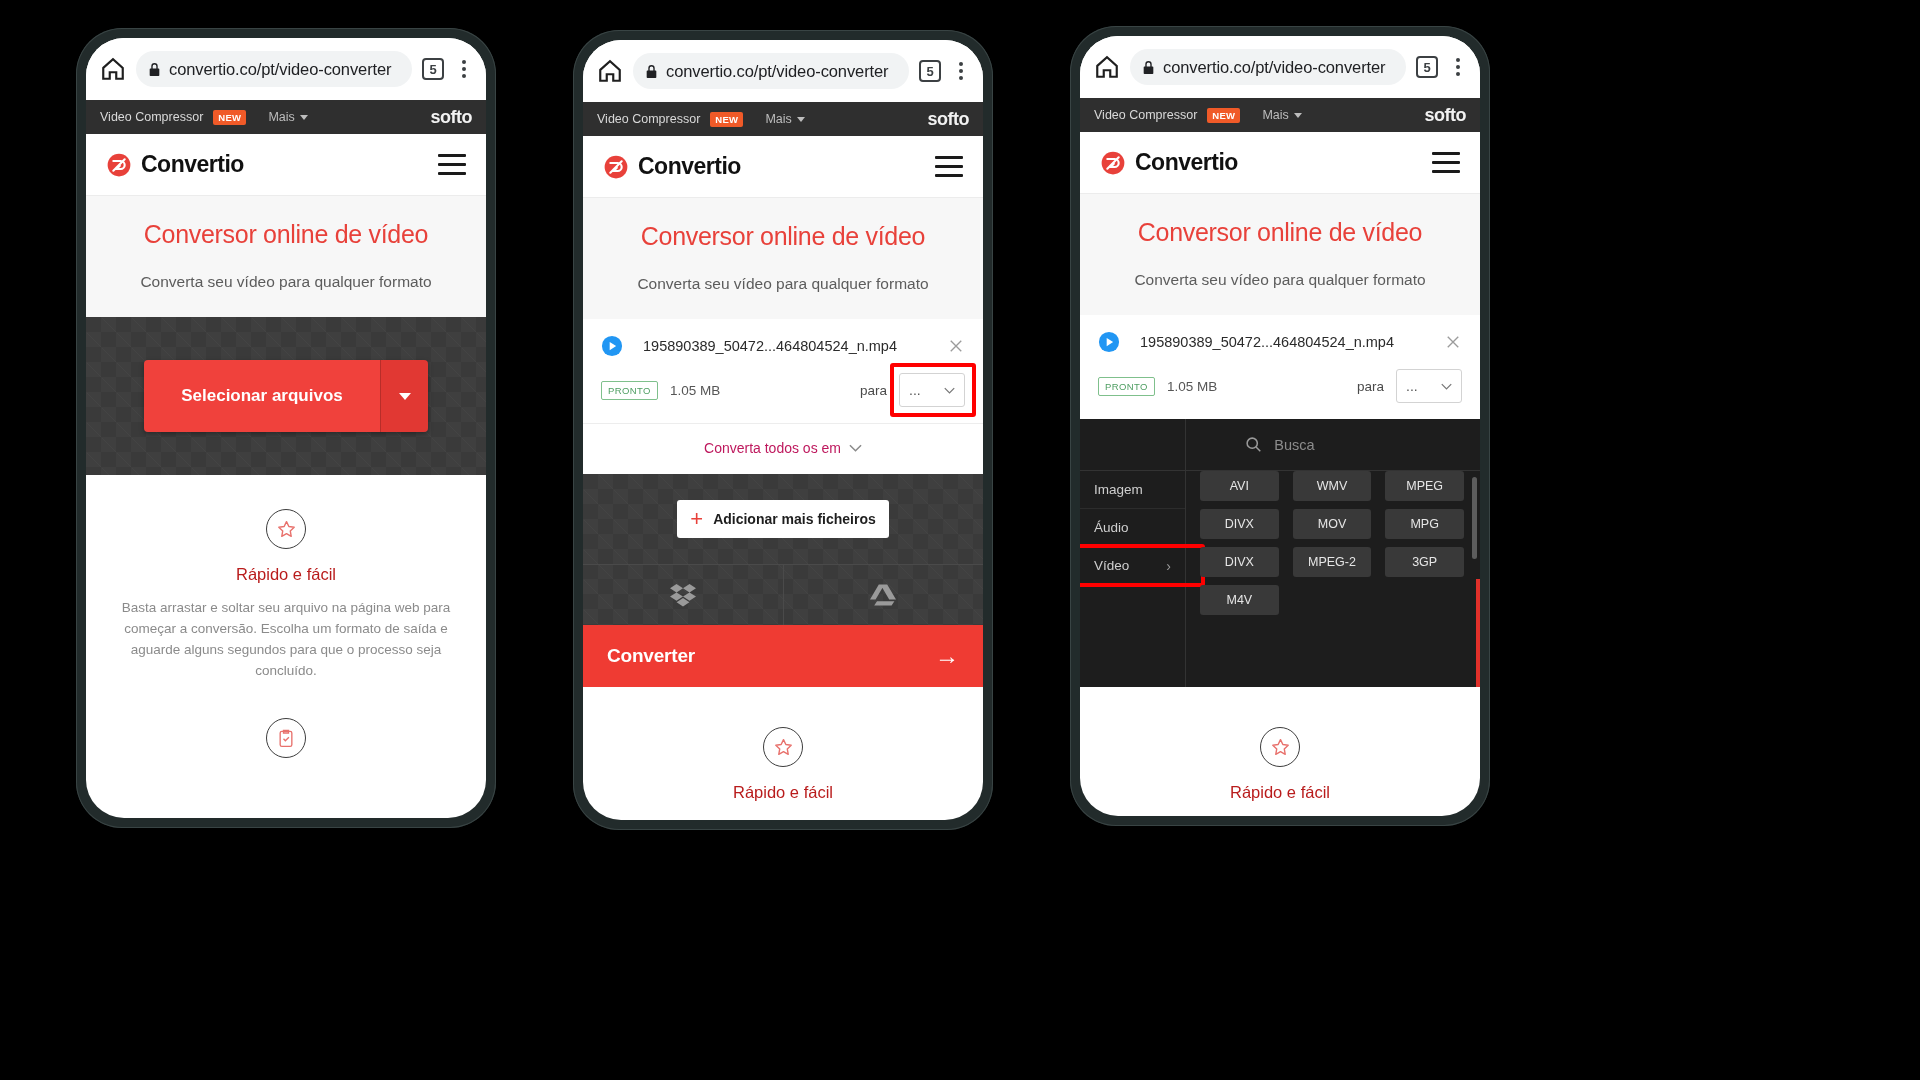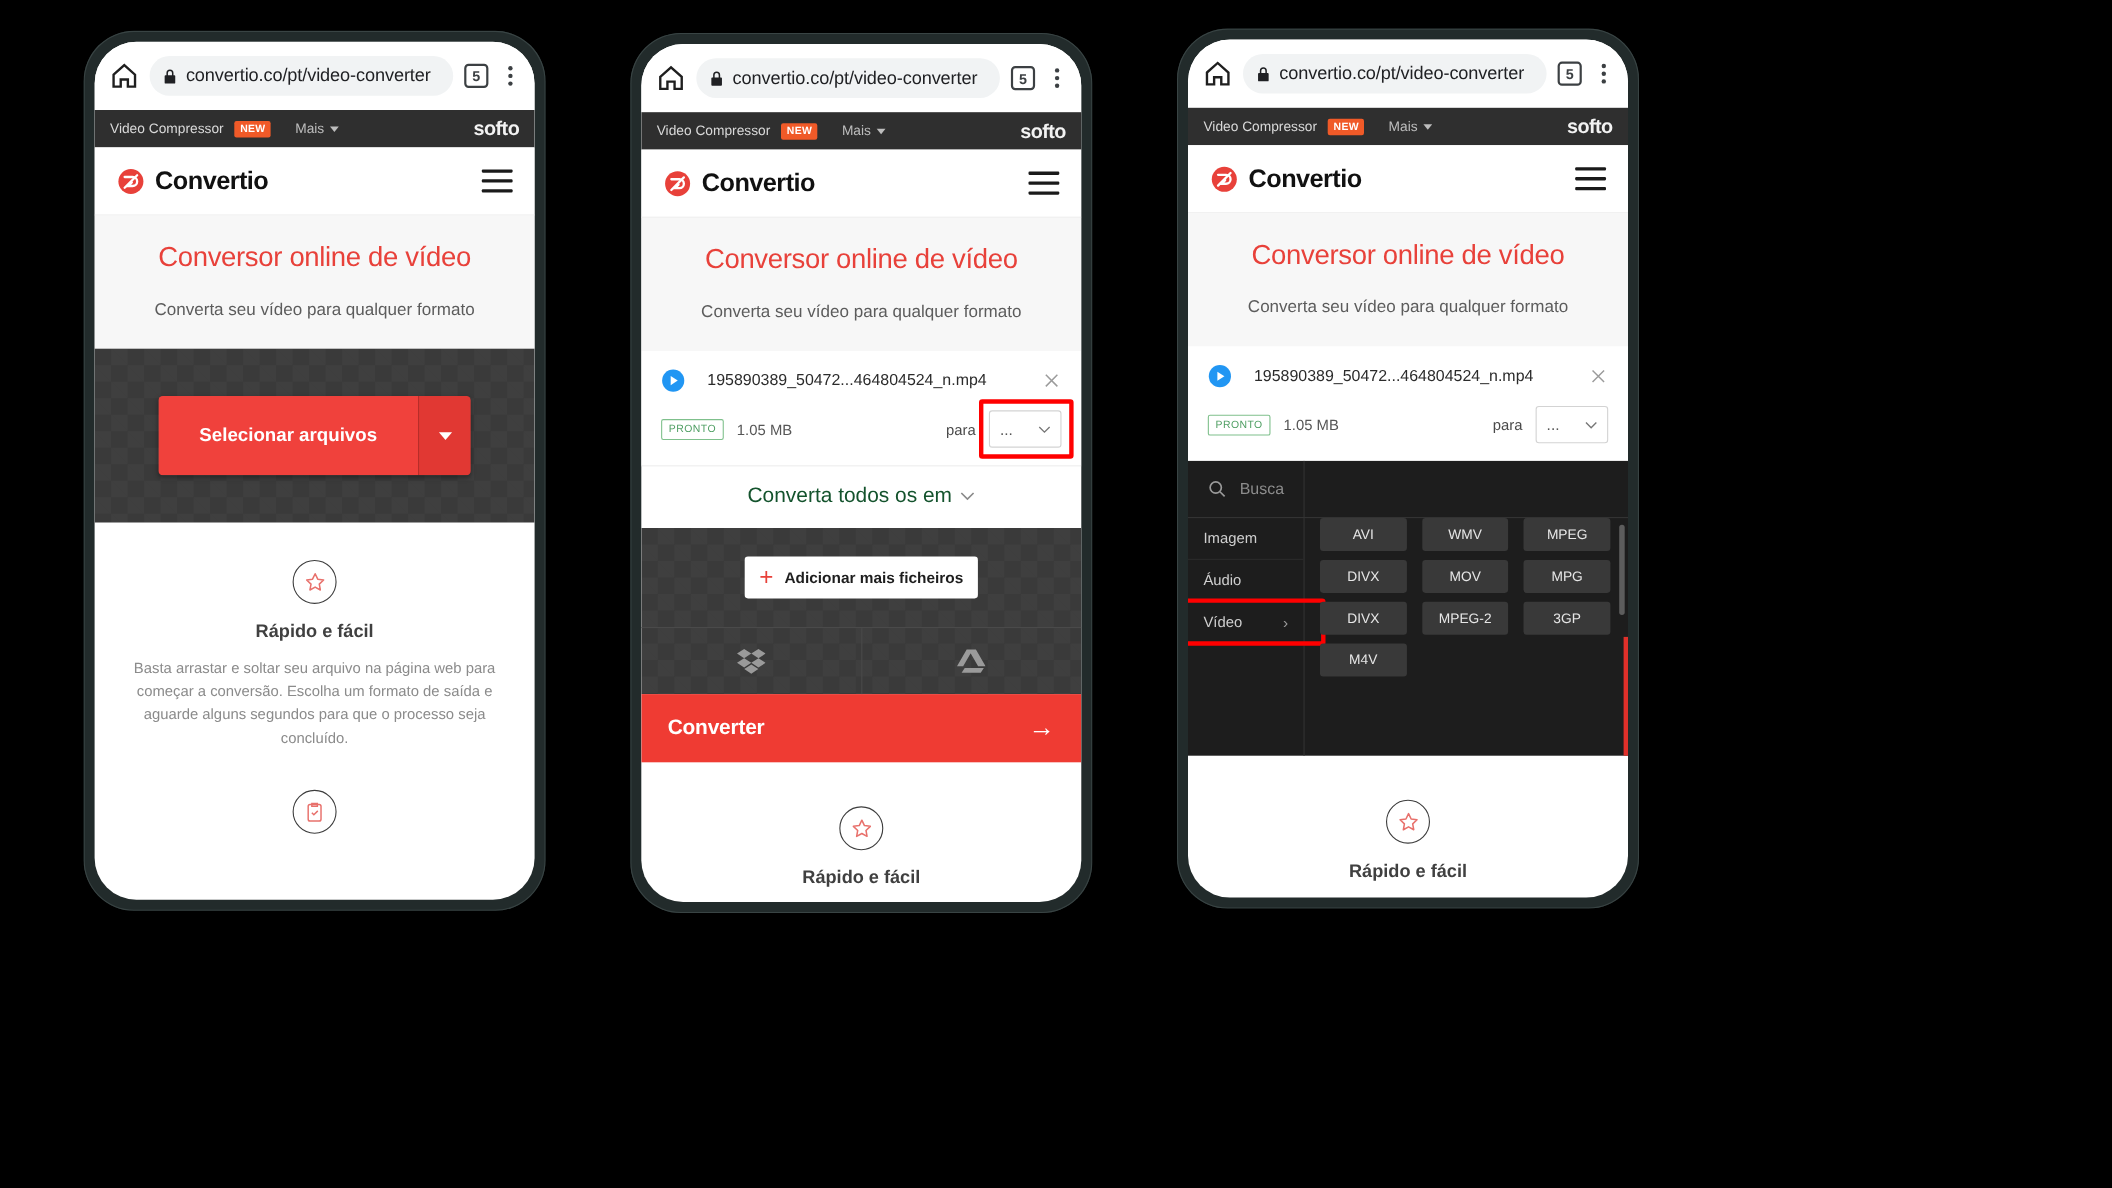--- a/index.html
+++ b/index.html
@@ -119,21 +119,21 @@
   .selbtn { flex: 1; background: #f0413c; color: #fff; font-size: 17px; font-weight: bold; display: flex; align-items: center; justify-content: center; }
   .selbtn-arrow { width: 48px; background: #e13833; border-left: 1px solid rgba(0,0,0,.18); display: flex; align-items: center; justify-content: center; }
   .selbtn-arrow .caret-w { width: 0; height: 0; border-left: 6px solid transparent; border-right: 6px solid transparent; border-top: 7px solid #fff; }
 
   
   .feature { text-align: center; padding: 34px 26px 10px; }
   .feature .circ {
     width: 40px; height: 40px; border: 1.6px solid #3d3d3d; border-radius: 50%;
     margin: 0 auto 16px; display: flex; align-items: center; justify-content: center;
   }
-  .feature h3 { font-size: 16.5px; color: #404040; font-weight: bold; }
+  .feature h3 { font-size: 16.5px; color: #b91c1c; font-weight: normal; }
   .feature .body { font-size: 13.5px; color: #8b8b8b; line-height: 1.55; margin-top: 14px; }
   .feature2 { text-align: center; padding-top: 26px; }
 
   
   .filepanel { background: #fff; }
   .filerow { display: flex; align-items: center; padding: 16px 18px 6px; gap: 20px; }
   .play-ico { width: 22px; height: 22px; flex: 0 0 auto; }
   .fname { font-size: 14.5px; color: #2b2b2b; flex: 1 1 auto; white-space: nowrap; overflow: hidden; }
   .xclose { width: 18px; height: 18px; flex: 0 0 auto; }
   .metarow { display: flex; align-items: center; padding: 10px 18px 16px; gap: 12px; }
@@ -145,21 +145,21 @@
     display: flex; align-items: center; justify-content: space-between; padding: 0 9px;
     font-size: 14px; color: #555;
   }
   .chev { width: 11px; height: 7px; }
   .hl-box { position: relative; }
   .hl-box::after {
     content: ""; position: absolute; inset: -10px -11px -10px -9px;
     border: 4px solid #ff0000; border-radius: 3px; pointer-events: none;
   }
 
-  .convert-all { text-align: center; padding: 16px 0 18px; border-top: 1px solid #ededed; font-size: 19px; color: #14532d; }
+  .convert-all { text-align: center; padding: 16px 0 18px; border-top: 1px solid #ededed; font-size: 14px; color: #be185d; }
   .convert-all span { display: inline-flex; align-items: center; gap: 8px; }
 
   .darkzone {
     background: #3a3a3a;
     background-image:
       linear-gradient(45deg, rgba(255,255,255,.022) 25%, transparent 25%, transparent 75%, rgba(255,255,255,.022) 75%),
       linear-gradient(45deg, rgba(255,255,255,.022) 25%, transparent 25%, transparent 75%, rgba(255,255,255,.022) 75%);
     background-size: 30px 30px; background-position: 0 0, 15px 15px;
     padding: 26px 0 0;
   }
@@ -184,20 +184,21 @@
   .picker {
     background: #1d1d1d;
     display: flex;
     height: 268px;
     position: relative;
   }
   .picker-search {
     position: absolute; top: 0; left: 0; right: 0; height: 52px;
     display: flex; align-items: center; gap: 12px; padding: 0 18px;
     border-bottom: 1px solid #333;
+    justify-content: center;
   }
   .picker-search .ph { font-size: 14.5px; color: #8c8c8c; }
   .picker-cats {
     width: 106px; padding-top: 52px; border-right: 1px solid #333;
     flex: 0 0 auto;
   }
   .cat {
     height: 38px; display: flex; align-items: center; padding: 0 14px;
     font-size: 13.5px; color: #cfcfcf; border-bottom: 1px solid #2c2c2c;
     position: relative;

